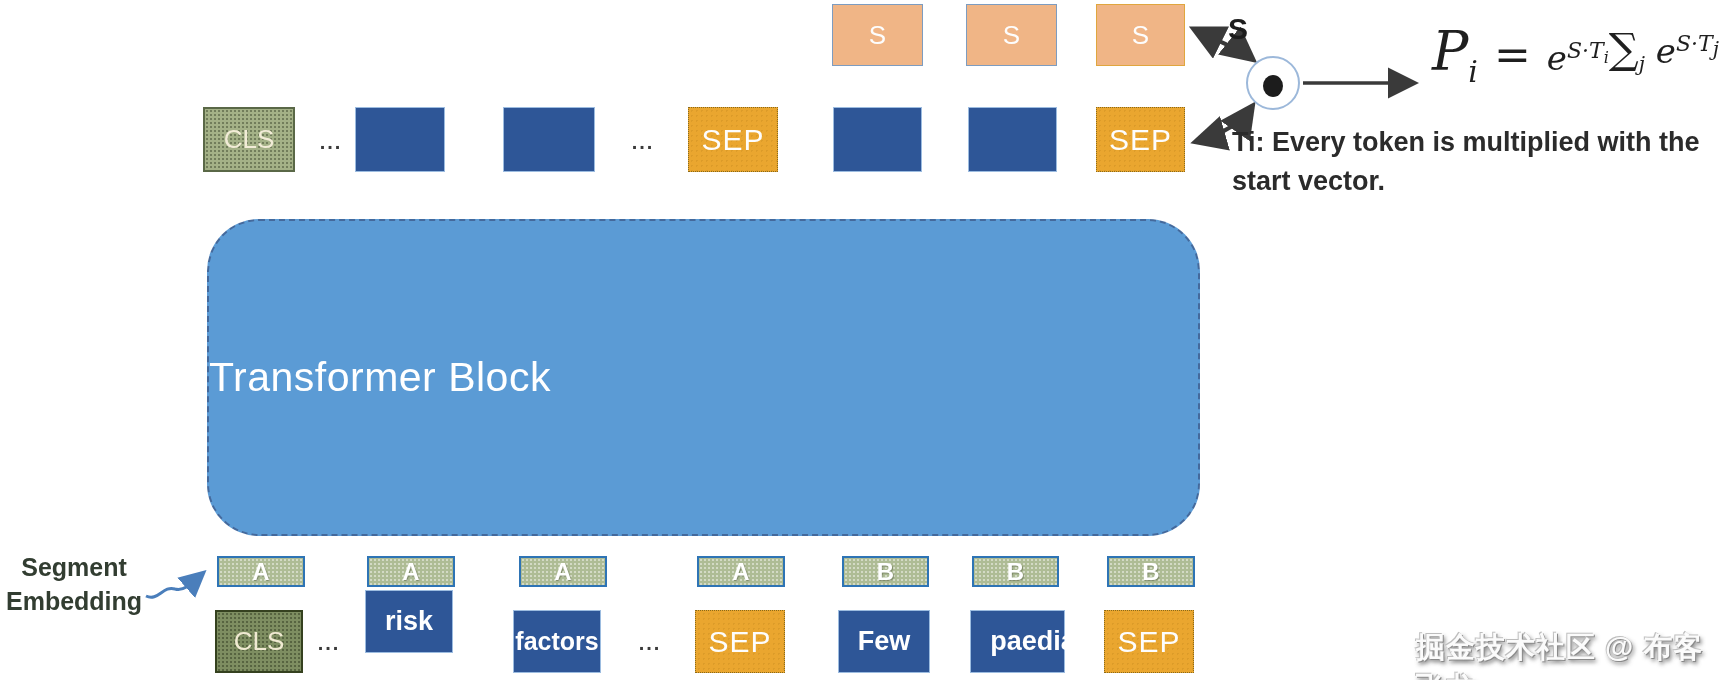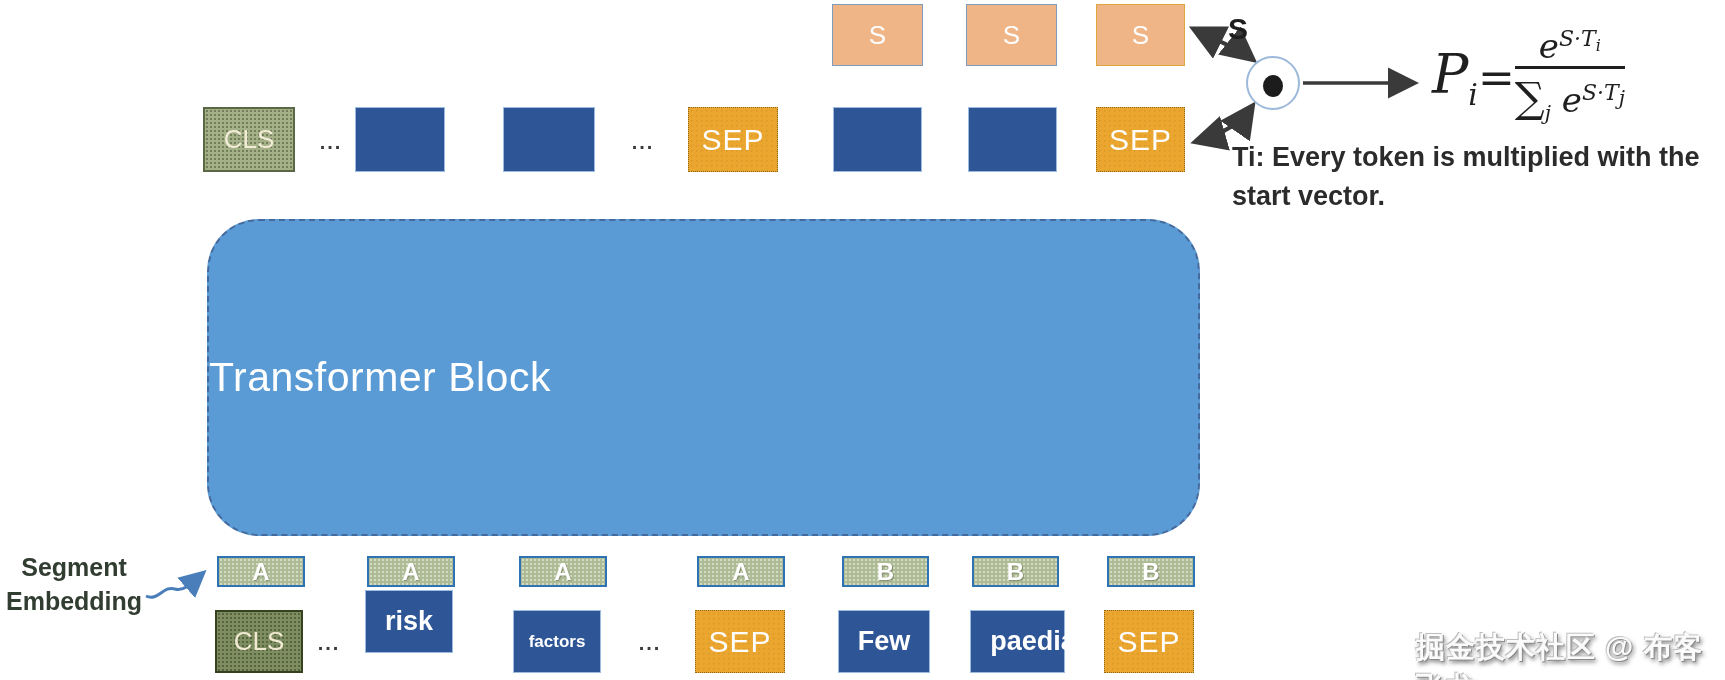--- a/index.html
+++ b/index.html
@@ -73,21 +73,21 @@
   
   .dots{
     position:absolute;width:34px;text-align:center;
     color:#3a3a3a;font-weight:700;font-size:20px;letter-spacing:2px;
   }
   .seg-label{
     position:absolute;left:6px;top:550px;
     color:#323d31;font-size:25px;font-weight:700;line-height:34px;text-align:center;
   }
   .note{
-    position:absolute;left:1232px;top:138px;width:470px;
+    position:absolute;left:1232px;top:123px;width:470px;
     color:var(--text_dark);font-size:27px;font-weight:600;line-height:39px;
   }
   .s-small{
     position:absolute;left:1228px;top:12px;
     color:#1d1d1d;font-size:30px;font-weight:700;
   }
   .watermark{
     position:absolute;left:1416px;top:628px;
     font-size:29px;font-weight:700;color:#fbfbfb;
     text-shadow:-1px -1px 0 #bdbdbd, 1px 1px 0 #8a8a8a, 2px 3px 4px rgba(90,90,90,0.85);
@@ -99,28 +99,28 @@
     border:2px solid #9cb8da;border-radius:50%;
     background:#ffffff;box-sizing:border-box;
   }
   .op-dot{
     position:absolute;left:15px;top:17px;width:20px;height:22px;
     background:#1c1c1c;border-radius:50%;
   }
   
   .formula{
     position:absolute;left:1432px;top:20px;
-    display:flex;align-items:center;
+    display:flex;align-items:center;gap:16px;
     font-family:"DejaVu Serif", serif;color:#1f1f1f;
   }
   .it{font-style:italic;}
   .fx-lhs{font-size:54px;}
   .fx-lhs sub{font-size:30px;font-style:italic;}
   .fx-eq{font-size:44px;}
-  .fx-frac{display:inline-flex;flex-direction:column;align-items:center;}
+  .fx-frac{display:inline-flex;flex-direction:row;align-items:center;}
   .fx-num{font-size:34px;line-height:38px;}
   .fx-bar{height:3px;background:#1f1f1f;width:100%;margin:1px 0 2px 0;}
   .fx-den{font-size:34px;line-height:44px;}
   .fx-sum{font-size:42px;font-style:normal;}
   .fx-sup{font-size:22px;vertical-align:super;}
   .fx-sup sub{font-size:16px;}
   .fx-den sub{font-size:20px;}
   svg.overlay{position:absolute;left:0;top:0;}
 </style>
 </head>
@@ -220,21 +220,21 @@
     <span>B</span>
     </div>
 
   <div class="box box-cls-bottom" style="left:215px;top:610px;width:88px;height:63px;">
     <span>CLS</span>
   </div>
   <div class="dots" style="left:312px;top:632px;">...</div>
   <div class="box box-blue box-word" style="left:365px;top:590px;width:88px;height:63px;">
     <span>risk</span>
   </div>
-  <div class="box box-blue box-word" style="left:513px;top:610px;width:88px;height:63px;font-size:17px;">
+  <div class="box box-blue box-word" style="left:513px;top:610px;width:88px;height:63px;font-size:25px;">
     <span>factors</span>
   </div>
   <div class="dots" style="left:633px;top:632px;">...</div>
   <div class="box box-sep" style="left:695px;top:610px;width:90px;height:63px;">
     <span>SEP</span>
   </div>
   <div class="box box-blue box-word" style="left:838px;top:610px;width:92px;height:63px;">
     <span>Few</span>
   </div>
   <div class="box box-blue box-word" style="left:970px;top:610px;width:95px;height:63px;padding-left:31px;">

